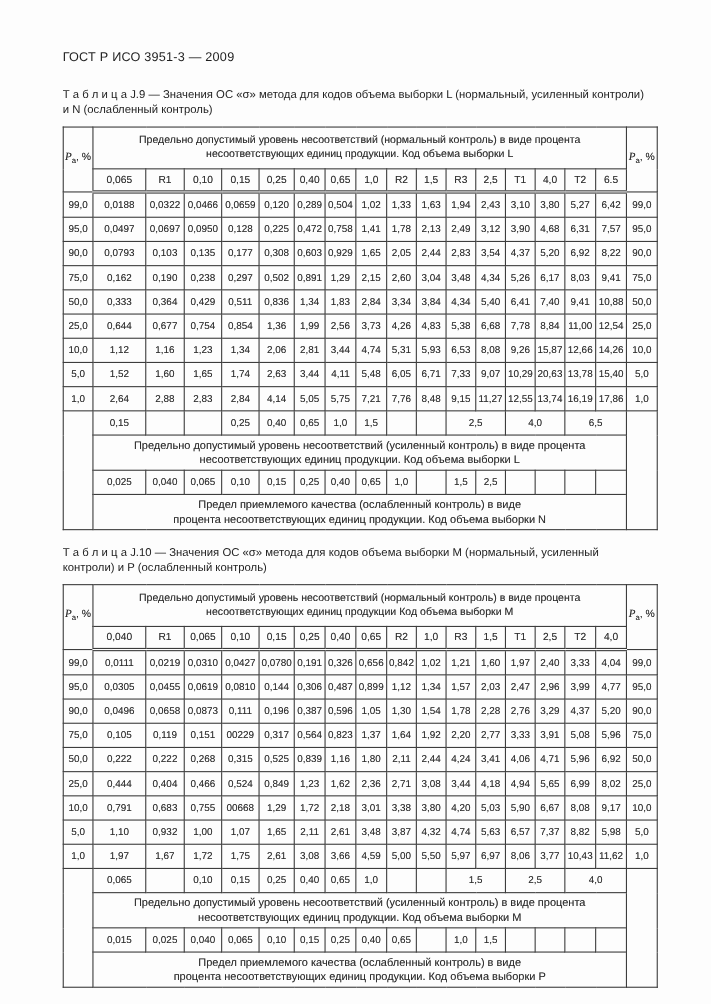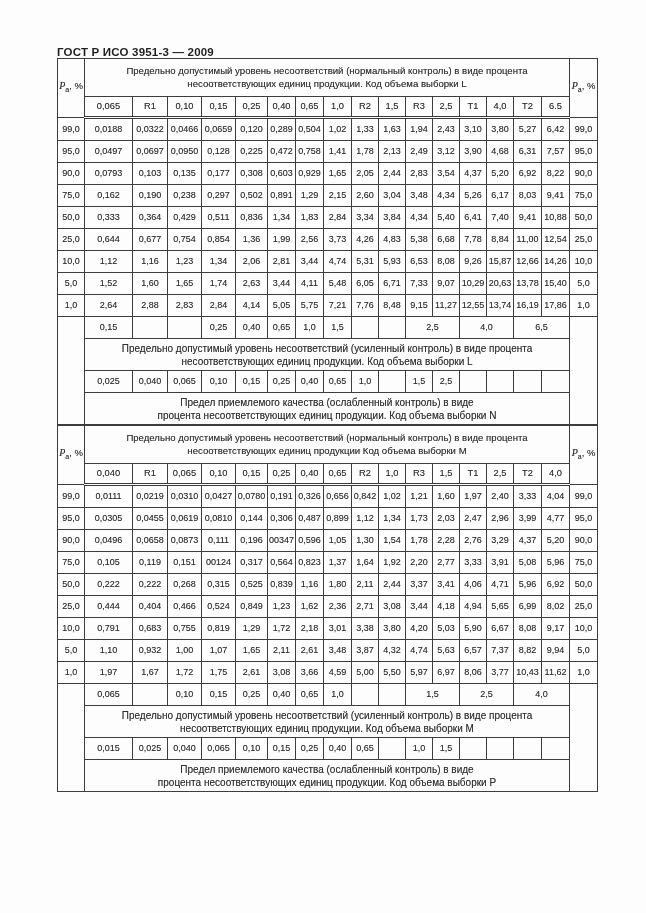--- a/index.html
+++ b/index.html
@@ -11,21 +11,21 @@
     color: #2b2b2b;
   }
   .page {
     box-sizing: border-box;
     width: 646px; height: 913px;
     padding: 46px 0 0 57px;
     background: #fdfdfd;
   }
   .doc-header {
     font-size: 11.5px;
-    font-weight: bold;
+    font-weight: normal;
     color: #1f1f1f;
     letter-spacing: 0.2px;
   }
   .caption {
     width: 537px;
     font-size: 10.3px;
     line-height: 13.5px;
     color: #242424;
     margin: 22px 0 8px 0;
   }
@@ -74,20 +74,21 @@
     text-align: center;
   }
 </style>
 </head>
 <body>
 
 <div class="page">
 
   <div class="doc-header">ГОСТ Р ИСО 3951-3 — 2009</div>
 
+  <p class="caption">Т а б л и ц а  J.9 — Значения ОС «σ» метода  для  кодов  объема  выборки L  (нормальный, усиленный контроли) и N (ослабленный контроль)</p>
   <table class="oc">
       <colgroup>
         <col style="width: 27px;">
         <col style="width: 48px;">
         <col style="width: 35px;">
         <col style="width: 34px;">
         <col style="width: 34px;">
         <col style="width: 32px;">
         <col style="width: 28px;">
         <col style="width: 28px;">
@@ -347,20 +348,21 @@
           <td></td>
           <td></td>
           <td></td>
         </tr>
         <tr>
           <td class="text-cell" colspan="16">Предел приемлемого качества (ослабленный контроль) в виде<br>процента несоответствующих единиц продукции. Код объема выборки N</td>
         </tr>
       </tfoot>
     </table>
 
+  <p class="caption caption-j10">Т а б л и ц а  J.10 — Значения ОС «σ» метода  для  кодов  объема  выборки M  (нормальный, усиленный контроли) и P (ослабленный контроль)</p>
   <table class="oc">
       <colgroup>
         <col style="width: 27px;">
         <col style="width: 48px;">
         <col style="width: 35px;">
         <col style="width: 34px;">
         <col style="width: 34px;">
         <col style="width: 32px;">
         <col style="width: 28px;">
         <col style="width: 28px;">
@@ -426,54 +428,54 @@
           <td>0,0305</td>
           <td>0,0455</td>
           <td>0,0619</td>
           <td>0,0810</td>
           <td>0,144</td>
           <td>0,306</td>
           <td>0,487</td>
           <td>0,899</td>
           <td>1,12</td>
           <td>1,34</td>
-          <td>1,73</td>
+          <td>1,57</td>
           <td>2,03</td>
           <td>2,47</td>
           <td>2,96</td>
           <td>3,99</td>
           <td>4,77</td>
           <td>95,0</td>
         </tr>
         <tr>
           <td>90,0</td>
           <td>0,0496</td>
           <td>0,0658</td>
           <td>0,0873</td>
           <td>0,111</td>
           <td>0,196</td>
-          <td>00347</td>
+          <td>0,387</td>
           <td>0,596</td>
           <td>1,05</td>
           <td>1,30</td>
           <td>1,54</td>
           <td>1,78</td>
           <td>2,28</td>
           <td>2,76</td>
           <td>3,29</td>
           <td>4,37</td>
           <td>5,20</td>
           <td>90,0</td>
         </tr>
         <tr>
           <td>75,0</td>
           <td>0,105</td>
           <td>0,119</td>
           <td>0,151</td>
-          <td>00124</td>
+          <td>00229</td>
           <td>0,317</td>
           <td>0,564</td>
           <td>0,823</td>
           <td>1,37</td>
           <td>1,64</td>
           <td>1,92</td>
           <td>2,20</td>
           <td>2,77</td>
           <td>3,33</td>
           <td>3,91</td>
@@ -486,21 +488,21 @@
           <td>0,222</td>
           <td>0,222</td>
           <td>0,268</td>
           <td>0,315</td>
           <td>0,525</td>
           <td>0,839</td>
           <td>1,16</td>
           <td>1,80</td>
           <td>2,11</td>
           <td>2,44</td>
-          <td>3,37</td>
+          <td>4,24</td>
           <td>3,41</td>
           <td>4,06</td>
           <td>4,71</td>
           <td>5,96</td>
           <td>6,92</td>
           <td>50,0</td>
         </tr>
         <tr>
           <td>25,0</td>
           <td>0,444</td>
@@ -519,21 +521,21 @@
           <td>5,65</td>
           <td>6,99</td>
           <td>8,02</td>
           <td>25,0</td>
         </tr>
         <tr>
           <td>10,0</td>
           <td>0,791</td>
           <td>0,683</td>
           <td>0,755</td>
-          <td>0,819</td>
+          <td>00668</td>
           <td>1,29</td>
           <td>1,72</td>
           <td>2,18</td>
           <td>3,01</td>
           <td>3,38</td>
           <td>3,80</td>
           <td>4,20</td>
           <td>5,03</td>
           <td>5,90</td>
           <td>6,67</td>
@@ -551,21 +553,21 @@
           <td>2,11</td>
           <td>2,61</td>
           <td>3,48</td>
           <td>3,87</td>
           <td>4,32</td>
           <td>4,74</td>
           <td>5,63</td>
           <td>6,57</td>
           <td>7,37</td>
           <td>8,82</td>
-          <td>9,94</td>
+          <td>5,98</td>
           <td>5,0</td>
         </tr>
         <tr>
           <td>1,0</td>
           <td>1,97</td>
           <td>1,67</td>
           <td>1,72</td>
           <td>1,75</td>
           <td>2,61</td>
           <td>3,08</td>

